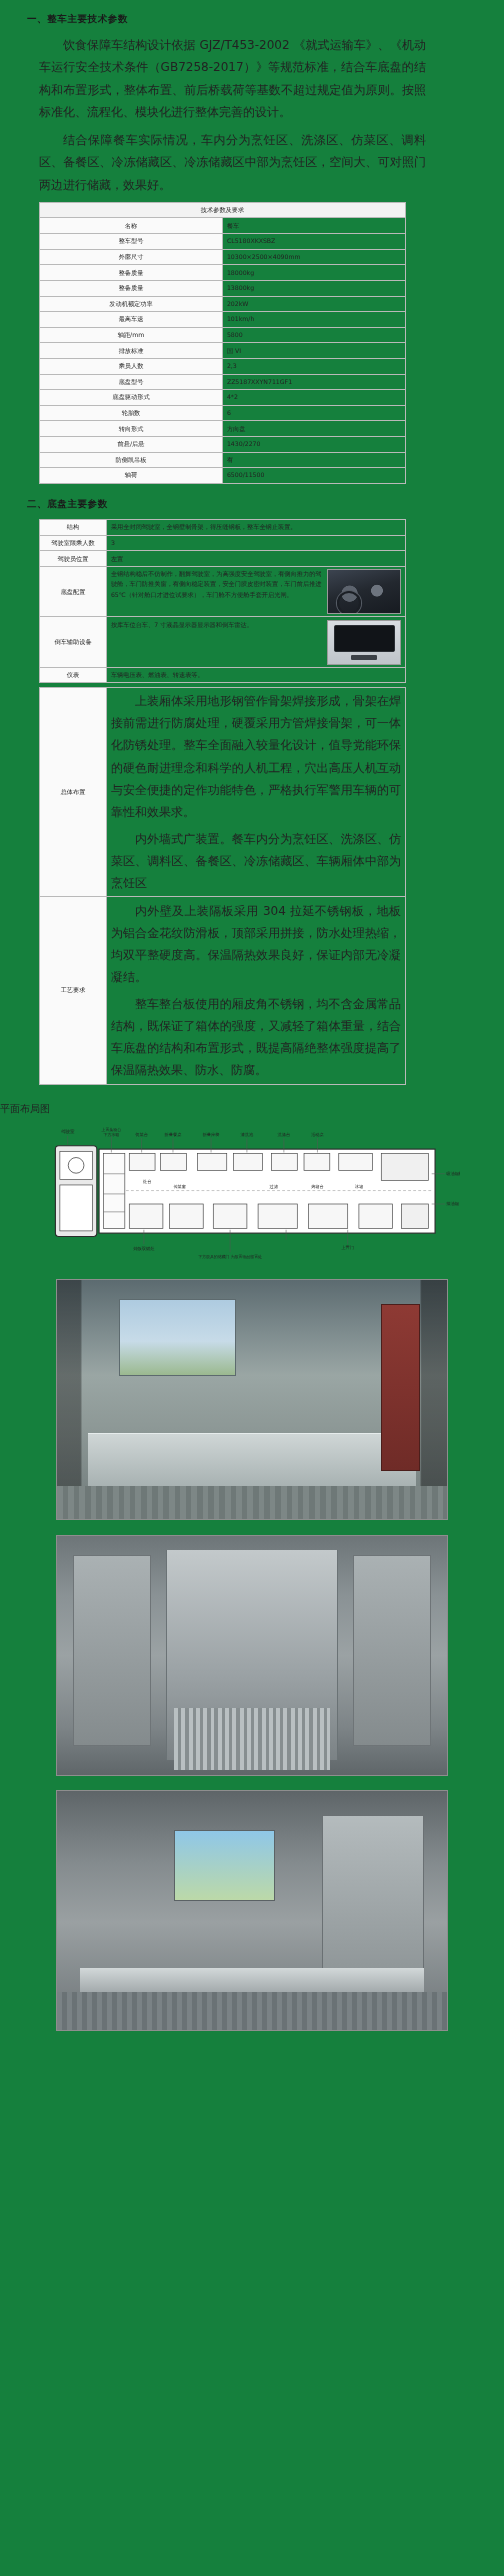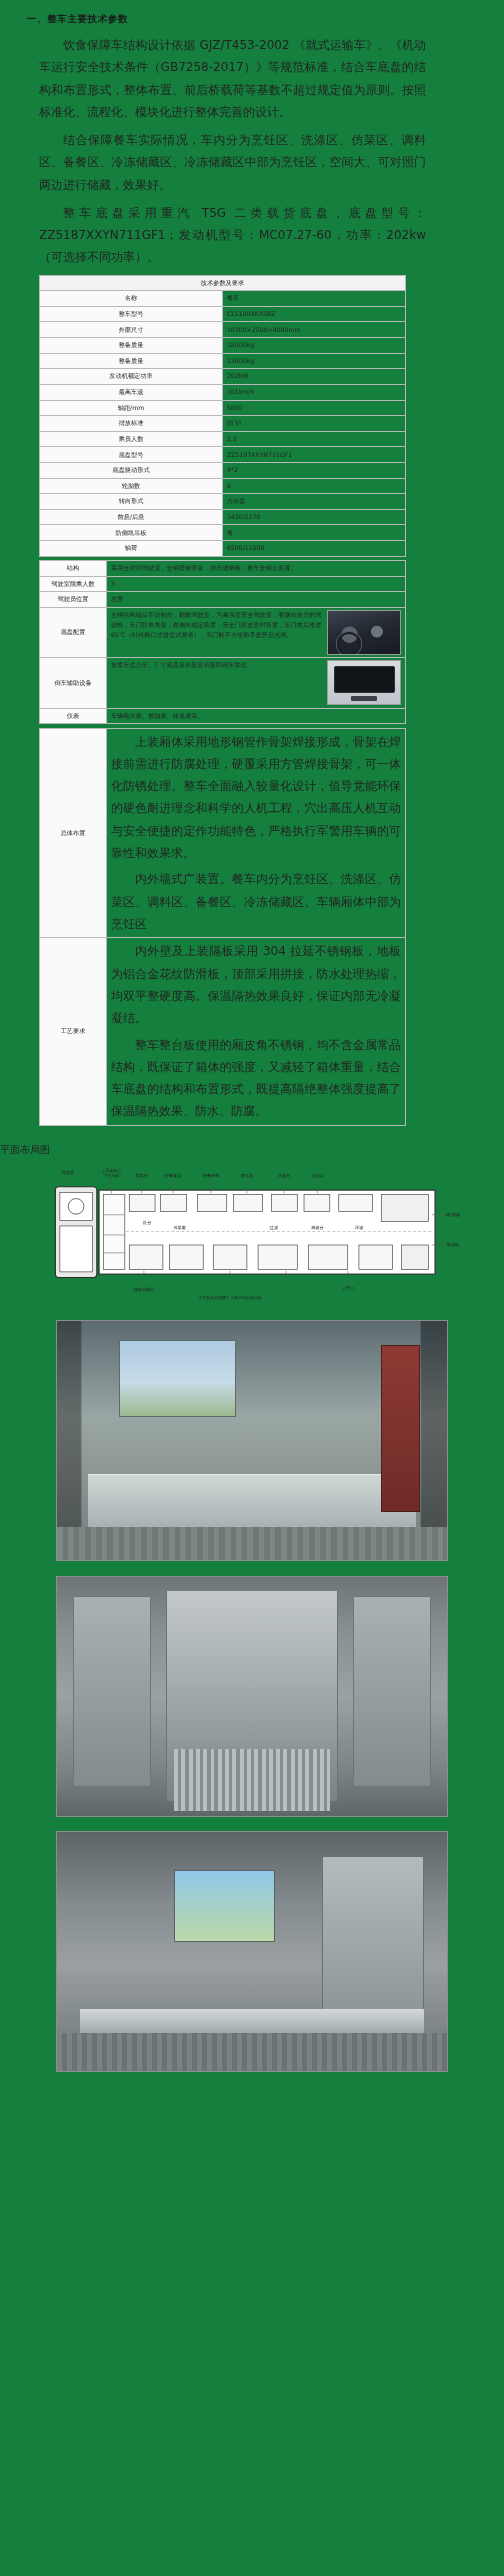--- a/index.html
+++ b/index.html
@@ -213,21 +213,20 @@
 </head>
 <body>
 
 <div class="page">
 
   <h2 class="section-title">一、整车主要技术参数</h2>
 
   <div class="para-block">
     <p class="para">饮食保障车结构设计依据 GJZ/T453-2002 《就式运输车》、《机动车运行安全技术条件（GB7258-2017）》等规范标准，结合车底盘的结构和布置形式，整体布置、前后桥载荷等基数不超过规定值为原则。按照标准化、流程化、模块化进行整体完善的设计。</p>
     <p class="para">结合保障餐车实际情况，车内分为烹饪区、洗涤区、仿菜区、调料区、备餐区、冷冻储藏区、冷冻储藏区中部为烹饪区，空间大、可对照门两边进行储藏，效果好。</p>
-    <p class="para">整车底盘采用重汽 T5G 二类载货底盘，底盘型号：ZZ5187XXYN711GF1；发动机型号：MC07.27-60，功率：202kw（可选择不同功率）。</p>
   </div>
 
   <table class="tbl tbl-params">
     <tbody id="params-body">
       <tr>
         <th class="hdr" colspan="2">技术参数及要求</th>
       </tr>
     <tr>
           <td class="lbl">名称</td>
           <td class="val">餐车</td>
@@ -292,20 +291,21 @@
           <td class="lbl">防侧凯吊板</td>
           <td class="val">有</td>
         </tr>
         <tr>
           <td class="lbl">轴荷</td>
           <td class="val">6500/11500</td>
         </tr>
       </tbody>
   </table>
 
+  <h2 class="section-title">二、底盘主要参数</h2>
 
   <table class="tbl tbl-chassis">
     <tbody id="chassis-body">
         <tr>
           <td class="lbl">结构</td>
           <td class="val">采用全封闭驾驶室，全钢壁制骨架，得压缝钢板，整车全钢止装置。</td>
         </tr>
         <tr>
           <td class="lbl">驾驶室限乘人数</td>
           <td class="val">3</td>

